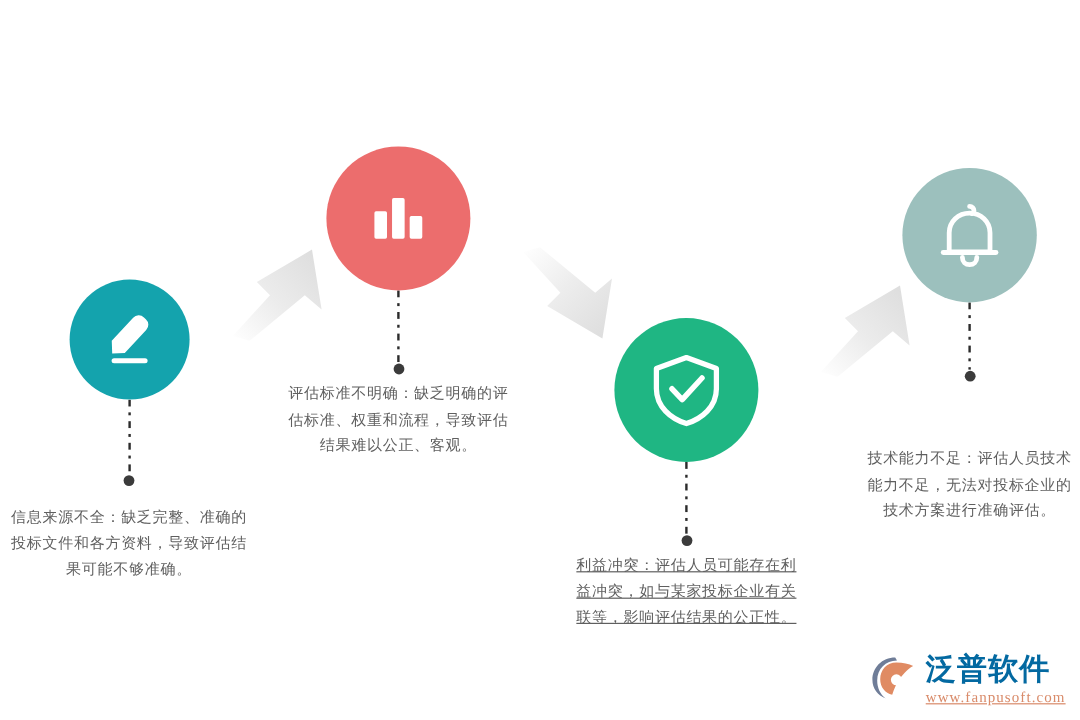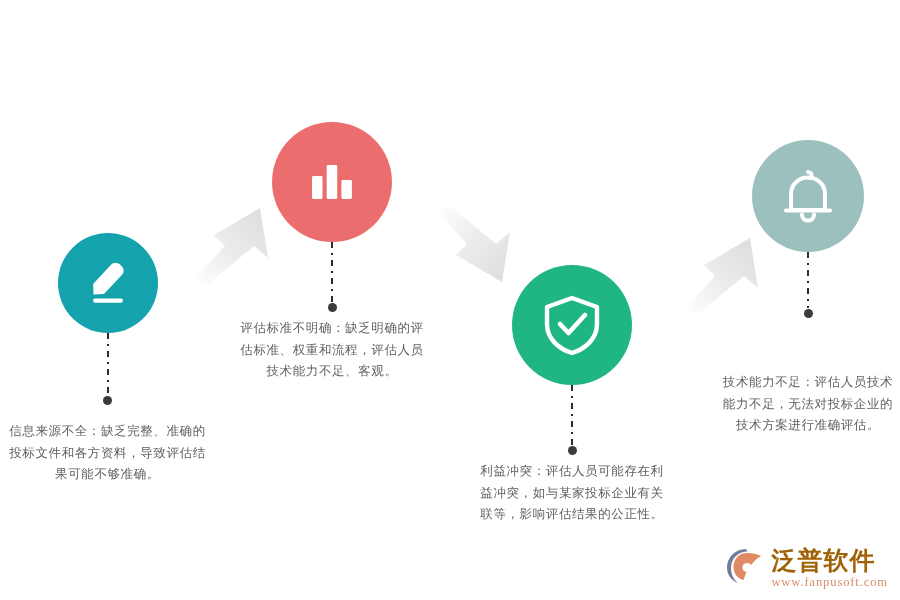--- a/index.html
+++ b/index.html
@@ -102,30 +102,31 @@
   #logo .mark { flex: 0 0 auto; }
   #logo .wordwrap {
     display: flex;
     flex-direction: column;
     align-items: flex-start;
     line-height: 1;
   }
   #logo .word {
     font-size: 25px;
     font-weight: bold;
-    color: #a16207;
+    color: #0369a1;
     letter-spacing: 1px;
-    font-family: Liberation Sans, sans-serif;
+    font-family: Liberation Mono, monospace;
   }
   #logo .url {
     font-size: 12.5px;
     color: #d98b6a;
     letter-spacing: 0.9px;
     margin-top: 3px;
     font-family: "Liberation Serif", "DejaVu Serif", serif;
+    text-decoration: underline;
   }
 </style>
 </head>
 <body>
 
 <div id="canvas">
 
   <div class="arrow" id="arrow-1" style="left:186px; top:190px; width:100px; height:100px;">
     <svg width="100" height="100" viewBox="0 0 100 100" aria-hidden="true">
       <defs>
@@ -199,40 +200,40 @@
           </g>
         </svg>
       </span>
     </div>
 
     <div class="connector" style="top:120px; height:70px;">
       <div class="dashline"></div>
       <div class="enddot"></div>
     </div>
 
-    <div class="caption" style="top:196px; width:196px;">评估标准不明确：缺乏明确的评估标准、权重和流程，评估人员技术能力不足、客观。</div>
+    <div class="caption" style="top:196px; width:196px;">评估标准不明确：缺乏明确的评估标准、权重和流程，导致评估结果难以公正、客观。</div>
   </div>
 
   <div class="node" id="node-3" style="left:473px; top:265px; width:198px; height:290px;">
 
     <div class="circle" style="width:120px; height:120px; background:#1fb683;">
       <span>
         <svg width="60" height="62" viewBox="0 0 60 62" aria-hidden="true">
           <path d="M30 4 L55 13 L55 30 C55 45 43 55 30 59 C17 55 5 45 5 30 L5 13 Z" fill="none" stroke="#ffffff" stroke-width="4.4" stroke-linejoin="round"></path>
           <path d="M18 30 L26.5 39 L43 21" fill="none" stroke="#ffffff" stroke-width="4.6" stroke-linecap="round" stroke-linejoin="round"></path>
         </svg>
       </span>
     </div>
 
     <div class="connector" style="top:120px; height:70px;">
       <div class="dashline"></div>
       <div class="enddot"></div>
     </div>
 
-    <div class="caption" style="top:196px; width:194px;">利益冲突：评估人员可能存在利益冲突，如与某家投标企业有关联等，影响评估结果的公正性。</div>
+    <div class="caption" style="top:196px; width:194px;text-decoration:underline;">利益冲突：评估人员可能存在利益冲突，如与某家投标企业有关联等，影响评估结果的公正性。</div>
   </div>
 
   <div class="node" id="node-4" style="left:718px; top:140px; width:180px; height:270px;">
 
     <div class="circle" style="width:112px; height:112px; background:#9cc0bd;">
       <span>
         <svg width="56" height="60" viewBox="0 0 56 60" aria-hidden="true">
           <g fill="none" stroke="#ffffff" stroke-width="4" stroke-linejoin="round" stroke-linecap="round">
             <path d="M28 6 C30.2 6 31.6 7.6 31.6 9.4 C31.6 10.6 31 11.5 30 12"></path>
             <path d="M11 44 L11 28 C11 18.6 18.6 11.6 28 11.6

